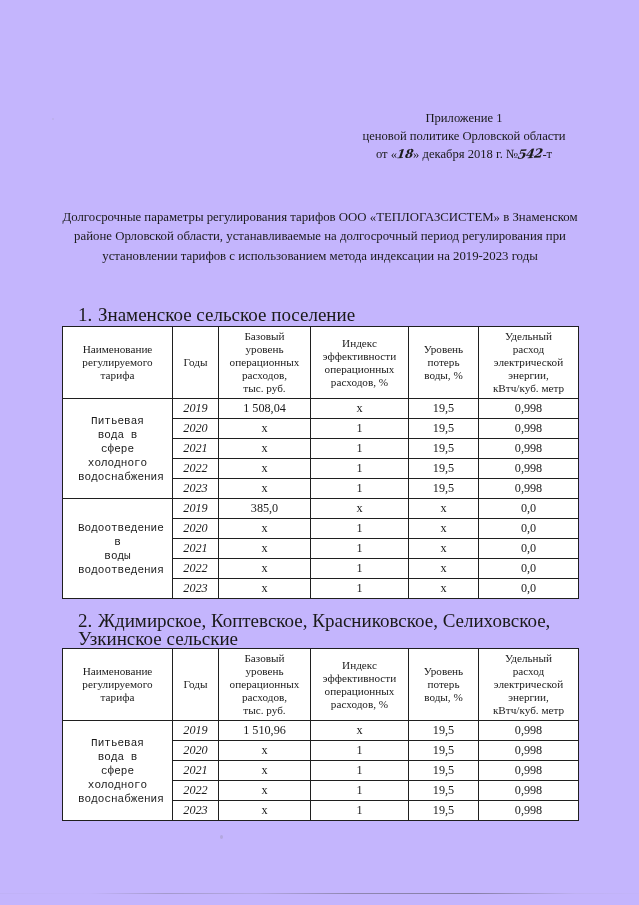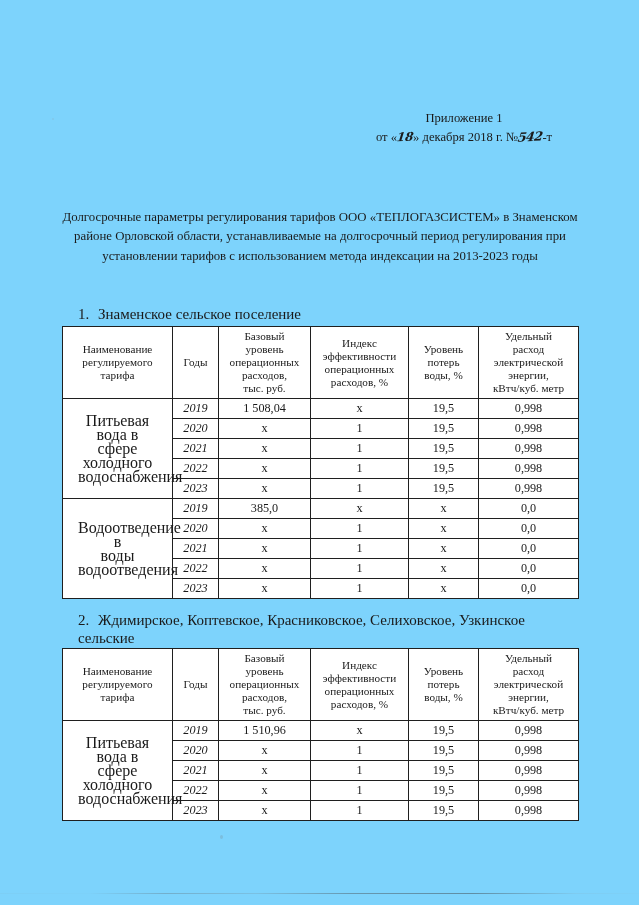--- a/index.html
+++ b/index.html
@@ -15,21 +15,21 @@
     font-family: "Liberation Serif", "DejaVu Serif", serif;
     color: #1a1a1a;
     overflow: hidden;
   }
 
   .page {
     position: absolute;
     inset: 0;
     width: 639px;
     height: 905px;
-    background: #7dd3fc;
+    background: #c4b5fd;
   }
 
   
   .doc-header {
     position: absolute;
     left: 348px;
     top: 110px;
     width: 232px;
     text-align: center;
     font-size: 12.6px;
@@ -64,21 +64,21 @@
     top: 208px;
     width: 516px;
     text-align: center;
     font-size: 12.8px;
     line-height: 19.4px;
   }
 
   
   .section-heading {
     position: absolute;
-    font-size: 15px;
+    font-size: 19px;
     line-height: 17.5px;
   }
   .section-heading .num {
     display: inline-block;
     width: 20px;
   }
   .section-heading .body {
     display: inline;
   }
   #sec1 { left: 78px; top: 306px; width: 430px; }
@@ -100,23 +100,24 @@
     vertical-align: middle;
     padding: 0;
     font-weight: normal;
     line-height: 13.1px;
   }
   table.param-table th {
     font-size: 11.2px;
     padding: 3px 1px 3px 1px;
   }
   table.param-table td.name-cell {
-    font-size: 16px;
+    font-size: 11px;
     line-height: 14px;
     padding: 2px 15px;
+    font-family: Liberation Mono, monospace;
   }
   table.param-table td.data-cell {
     height: 19px;
     font-size: 12.2px;
     margin-top: 38px;
   }
   table.param-table td.year-cell {
     height: 19px;
     font-size: 12.2px;
     font-style: italic;
@@ -158,24 +159,25 @@
   #speck1 { left: 220px; top: 835px; width: 3px; height: 4px; }
   #speck2 { left: 52px;  top: 118px; width: 2px; height: 2px; background: rgba(150,150,150,0.18); }
 </style>
 </head>
 <body>
 
 <div class="page">
 
   <div class="doc-header">
     <div class="line">Приложение 1</div>
+    <div class="line">ценовой политике Орловской области</div>
     <div class="line"><span>от «</span><span class="handwritten">18</span><span>» декабря 2018 г. №</span><span class="hw-num">542</span><span>-т</span></div>
   </div>
 
-  <div class="doc-title">Долгосрочные параметры регулирования тарифов ООО «ТЕПЛОГАЗСИСТЕМ» в Знаменском районе Орловской области, устанавливаемые на долгосрочный период регулирования при установлении тарифов с использованием метода индексации на 2013-2023 годы</div>
+  <div class="doc-title">Долгосрочные параметры регулирования тарифов ООО «ТЕПЛОГАЗСИСТЕМ» в Знаменском районе Орловской области, устанавливаемые на долгосрочный период регулирования при установлении тарифов с использованием метода индексации на 2019-2023 годы</div>
 
   <div class="section-heading" id="sec1">
     <span class="num">1.</span><span class="body">Знаменское сельское поселение</span>
   </div>
 
   <table class="param-table" id="table1">
     <colgroup>
       <col class="c-name">
         <col class="c-year">
         <col class="c-base">

